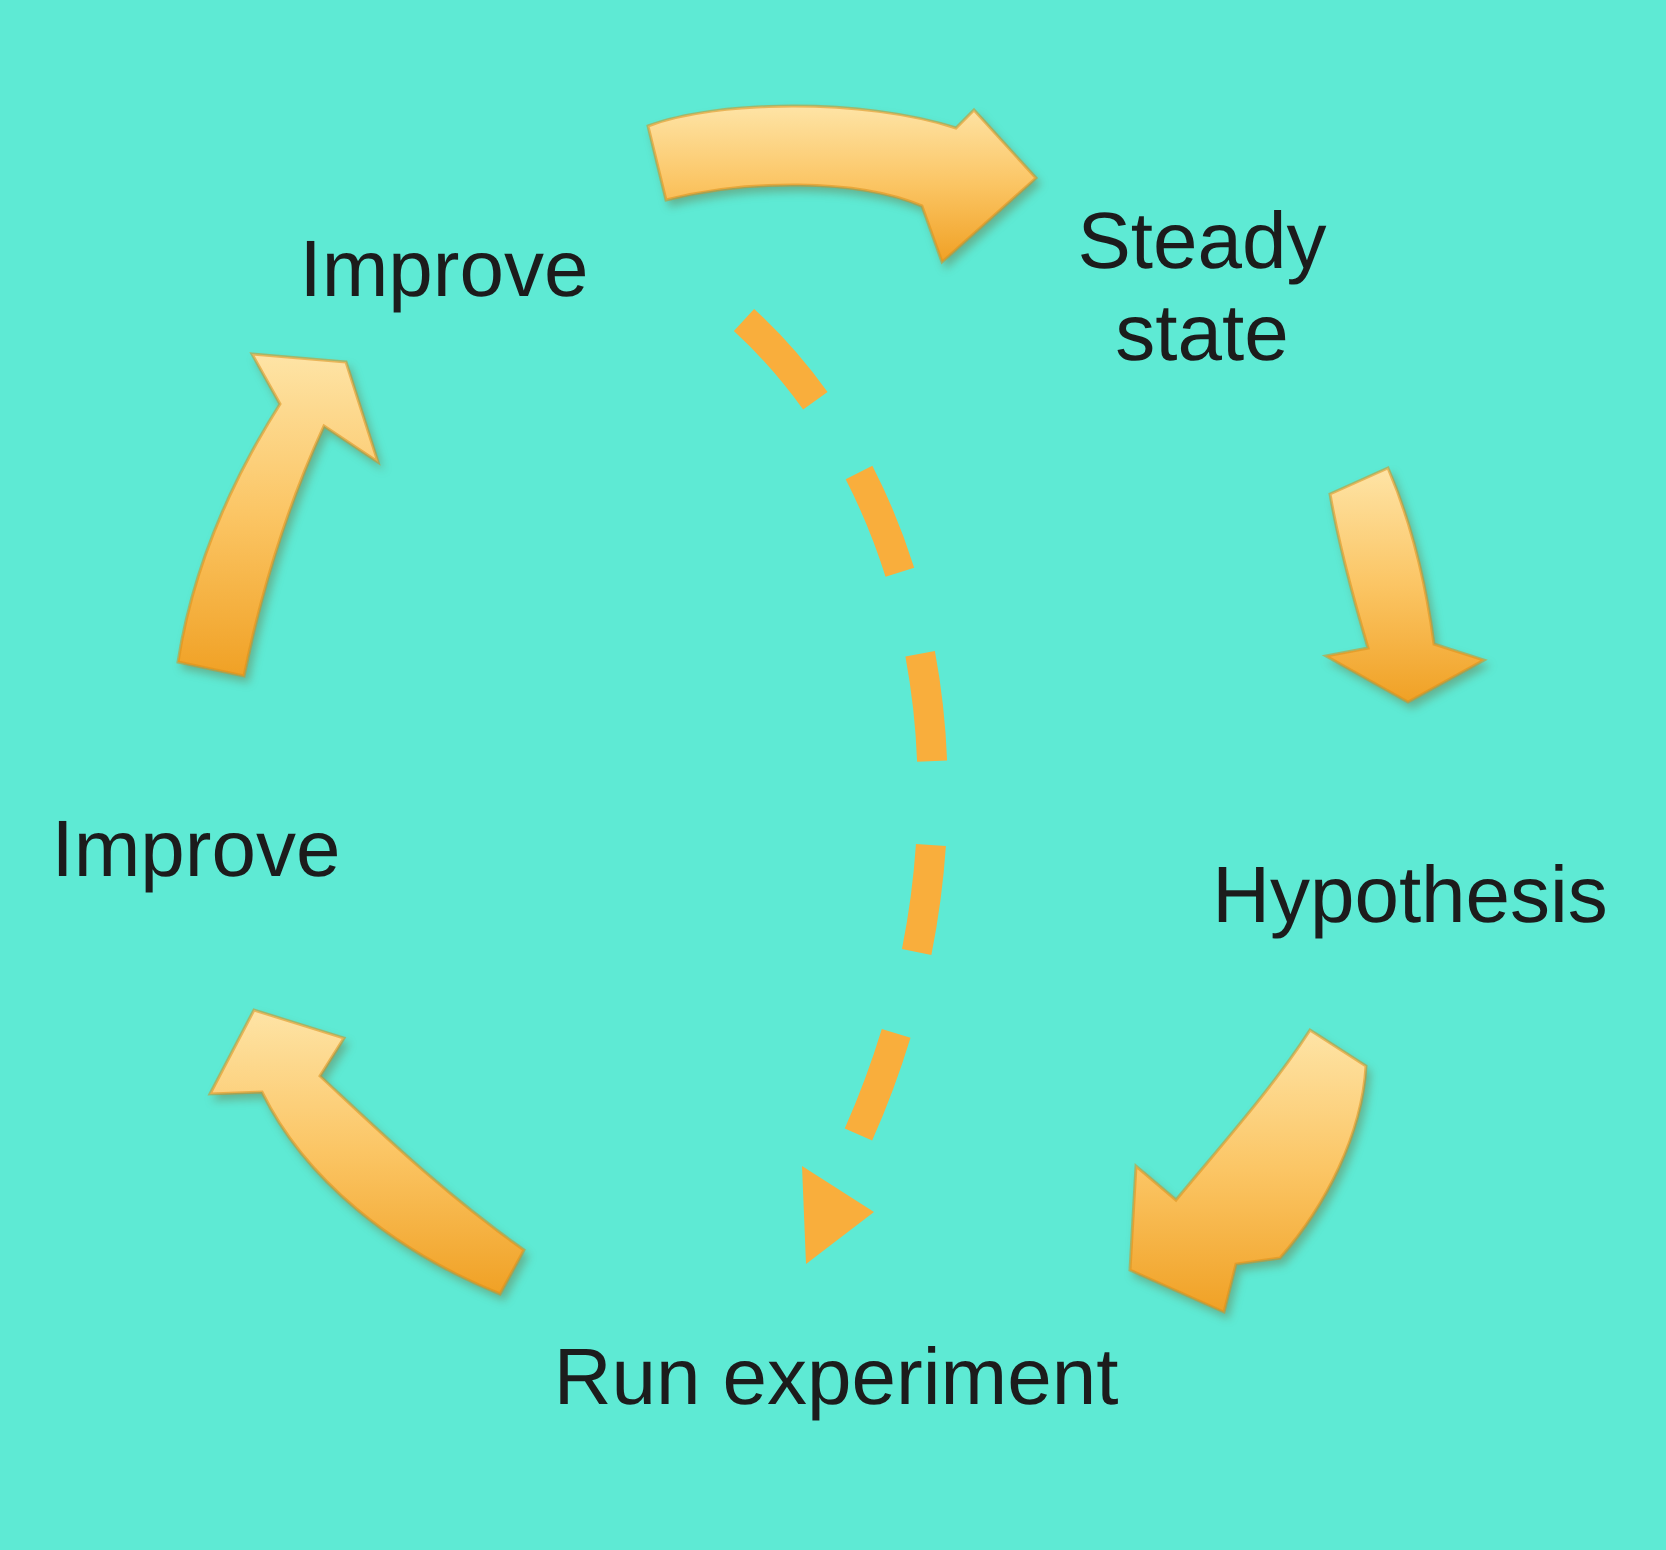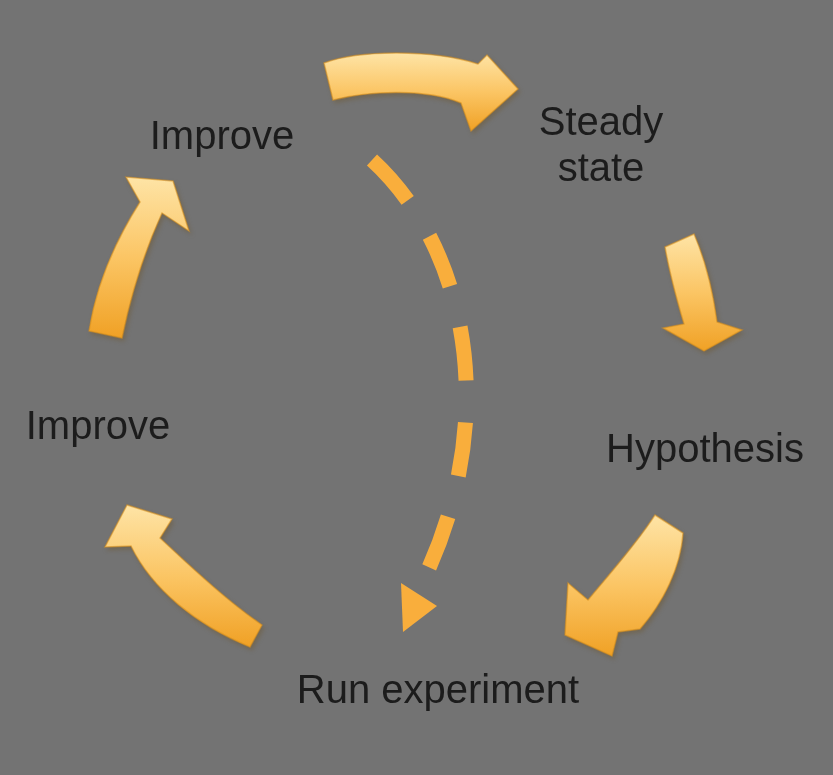--- a/index.html
+++ b/index.html
@@ -1,20 +1,20 @@
 <!DOCTYPE html>
 <html><head>
 <meta charset="utf-8">
 <style>
   html, body { margin: 0; padding: 0; background: #ffffff; }
   .canvas {
     position: relative;
     width: 833px;
     height: 775px;
-    background: #737373;
+    background: #5eead4;
     overflow: hidden;
     font-family: "Liberation Sans", sans-serif;
   }
   .diagram-svg { position: absolute; left: 0; top: 0; }
   .node-label {
     position: absolute;
     transform: translate(-50%, -50%);
     color: #1c1c1c;
     font-size: 40px;
     line-height: 1.15;
@@ -72,17 +72,17 @@
                L 189,231 Z" fill="url(#gradArrow)"></path>
     </g>
   </svg>
 
   <div class="node-label" style="left:222px; top:135px;">Improve</div>
 
   <div class="node-label wrap" style="left:601px; top:144px;">Steady state</div>
 
   <div class="node-label" style="left:705px; top:448px;">Hypothesis</div>
 
-  <div class="node-label" style="left:418px; top:689px;margin-left:20px;">Run experiment</div>
+  <div class="node-label" style="left:418px; top:689px;">Run experiment</div>
 
   <div class="node-label" style="left:98px; top:425px;">Improve</div>
 
 </div>
 
 </body></html>

